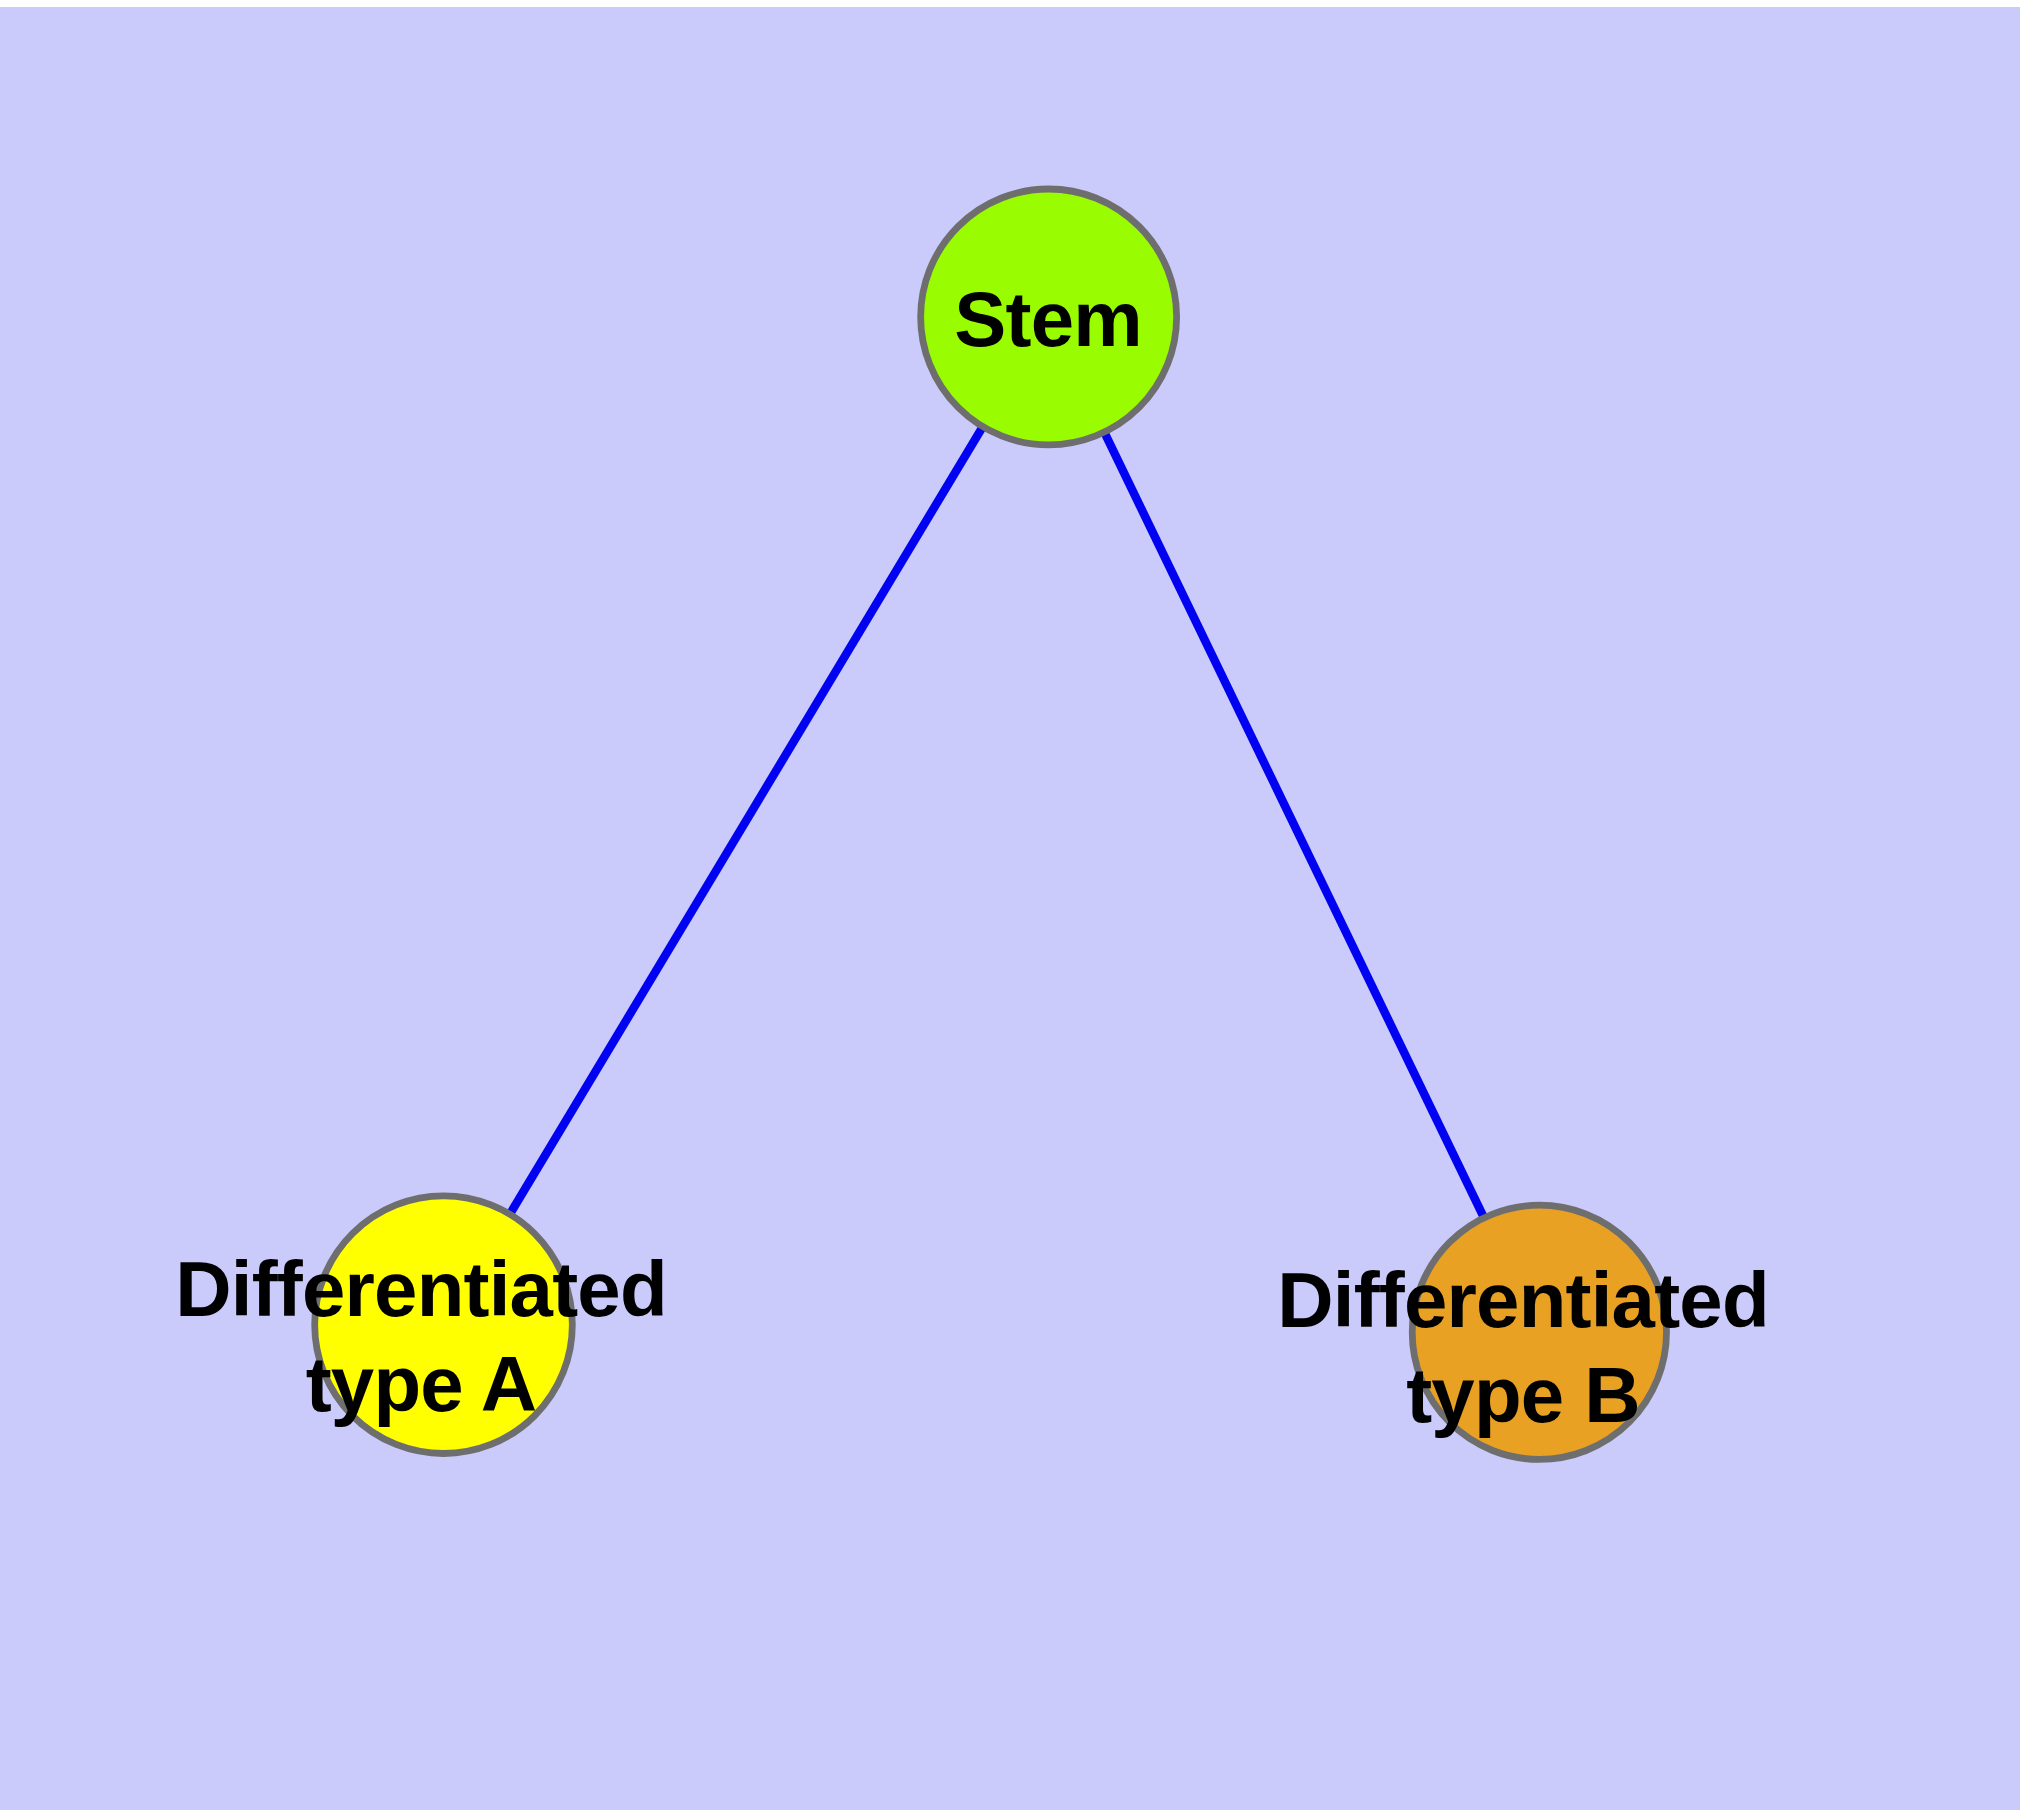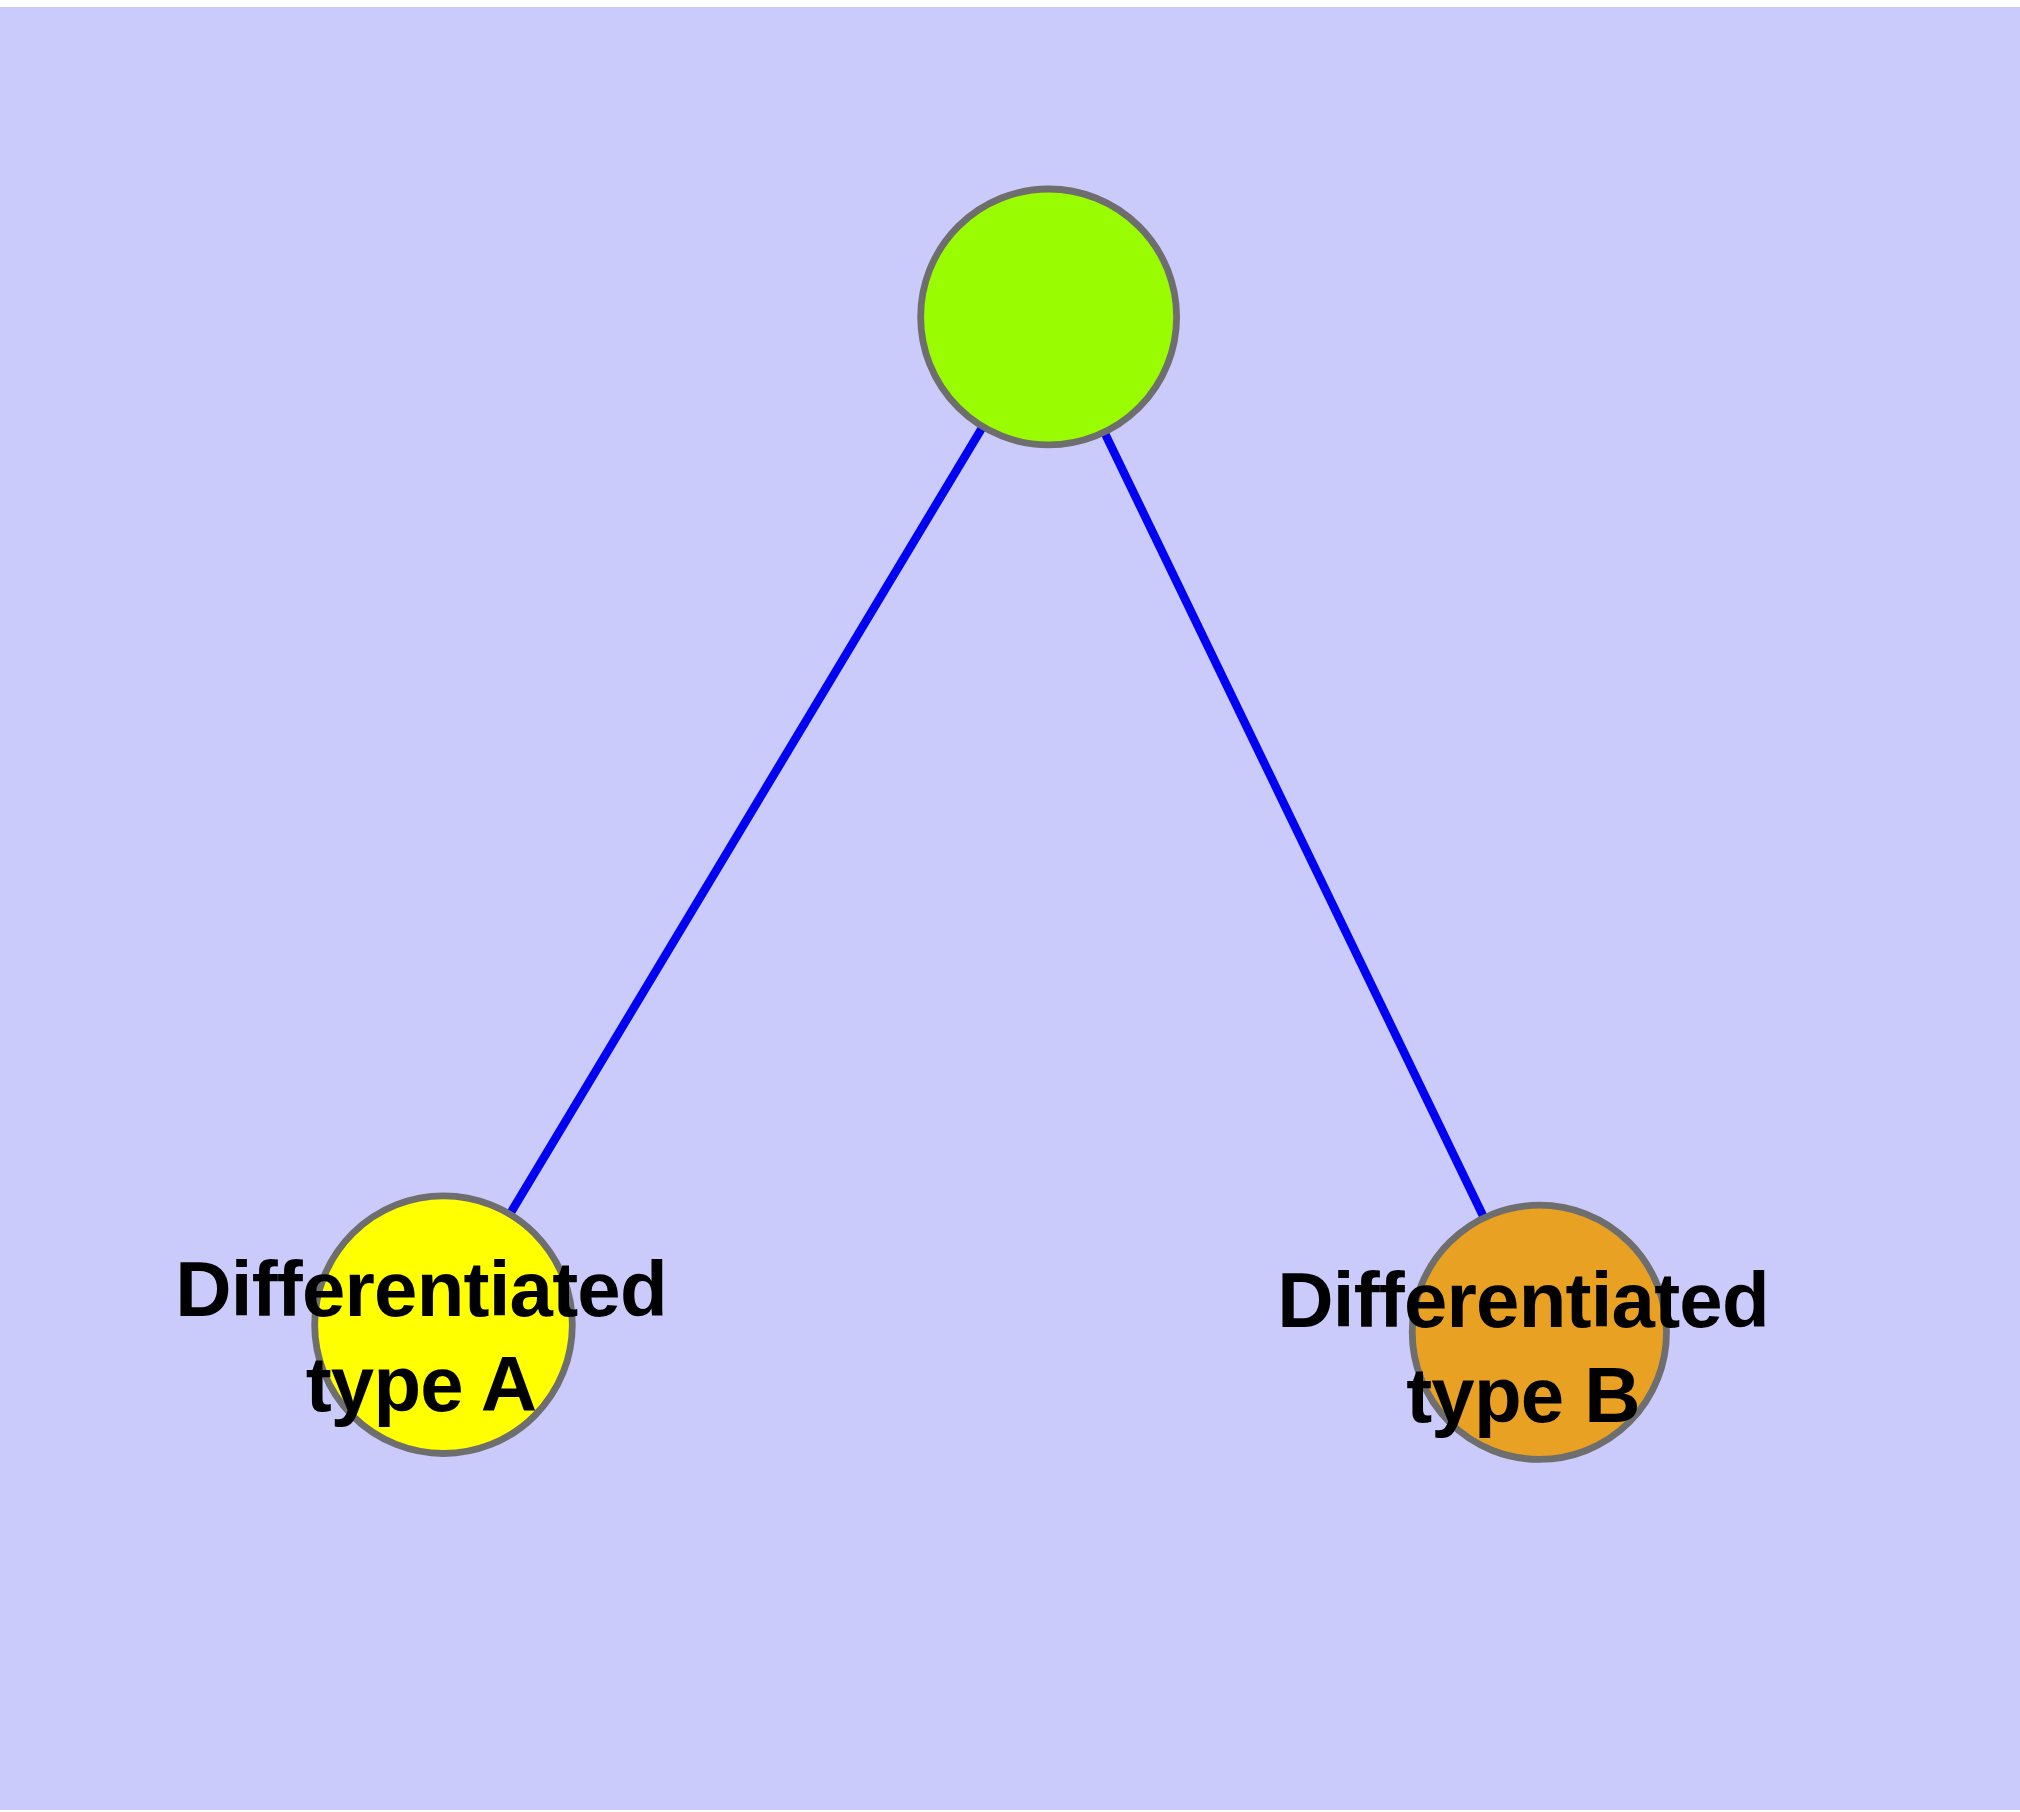--- a/index.html
+++ b/index.html
@@ -52,18 +52,19 @@
   <div class="frame-strip bottom" style="background: rgb(255, 255, 255);"></div>
 
   <svg class="graph" id="graph-svg" viewBox="0 0 2384 2138">
       <line x1="1237" y1="374" x2="523" y2="1563" stroke="#0202F2" stroke-width="10"></line>
       <line x1="1237" y1="374" x2="1816" y2="1572" stroke="#0202F2" stroke-width="10"></line>
       <circle cx="1237" cy="374" r="151" fill="#99FC00" stroke="#6E6E6E" stroke-width="8"></circle>
       <circle cx="523" cy="1563" r="152" fill="#FFFF00" stroke="#6E6E6E" stroke-width="8"></circle>
       <circle cx="1816" cy="1572" r="150" fill="#E8A123" stroke="#6E6E6E" stroke-width="8"></circle>
     </svg>
 
+  <div class="node-label" style="left: 1048px; top: 319px; color: rgb(0, 0, 0);">Stem</div>
   <div class="node-label" style="left: 421px; top: 1337px; color: rgb(0, 0, 0);">Differentiated
 type A</div>
   <div class="node-label" style="left: 1523px; top: 1348px; color: rgb(0, 0, 0);">Differentiated
 type B</div>
 </div>
 
 
 </body></html>

